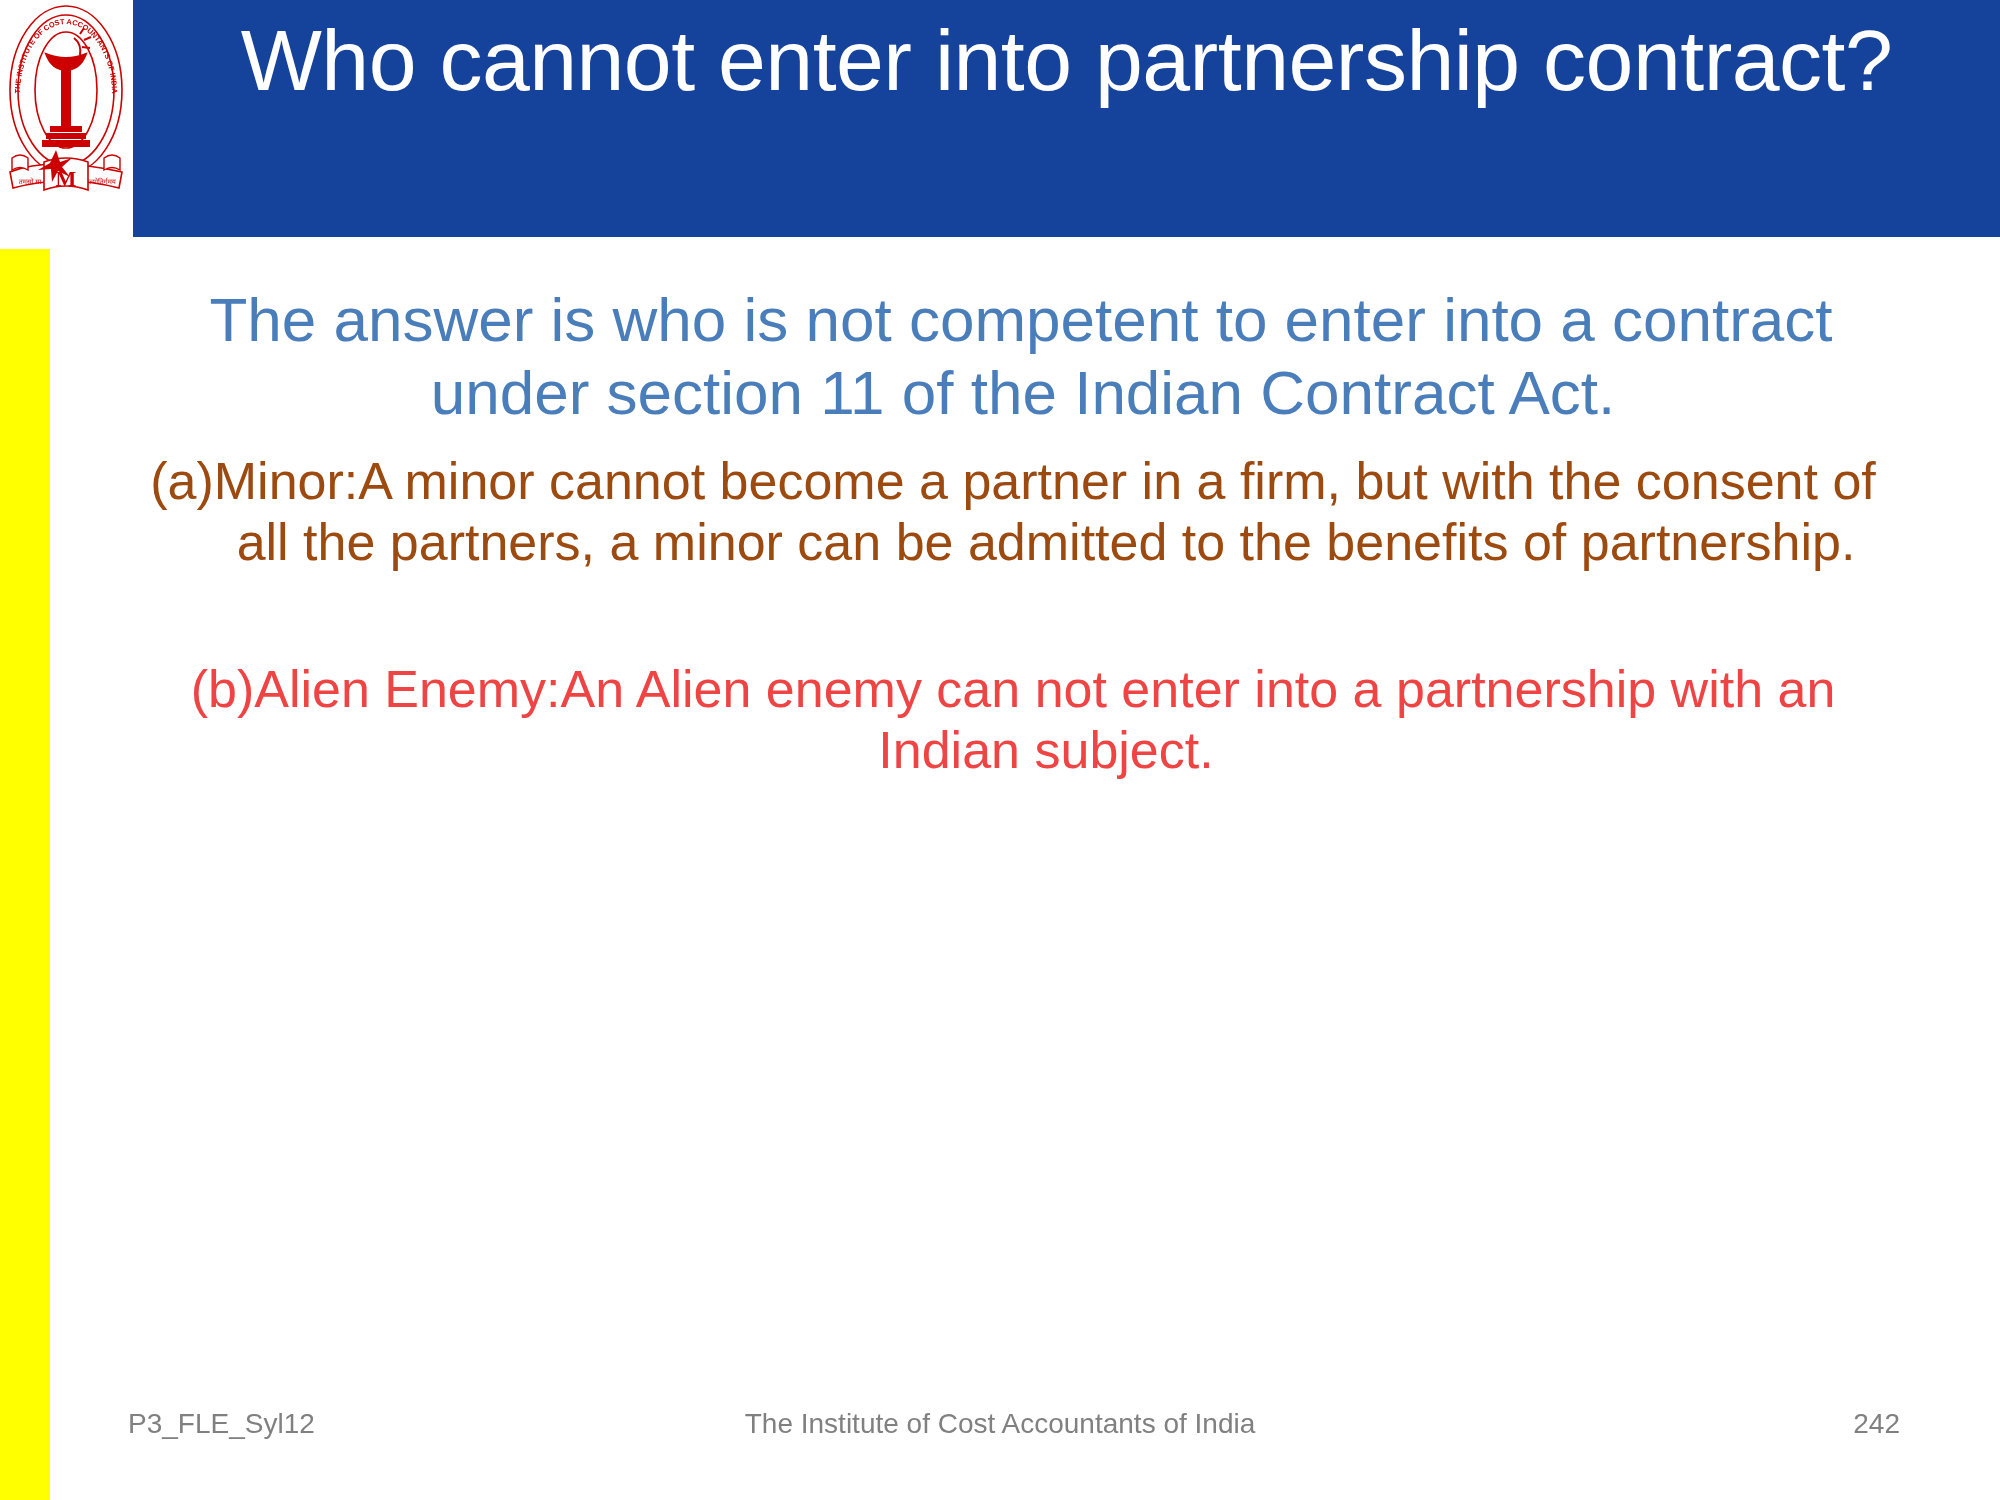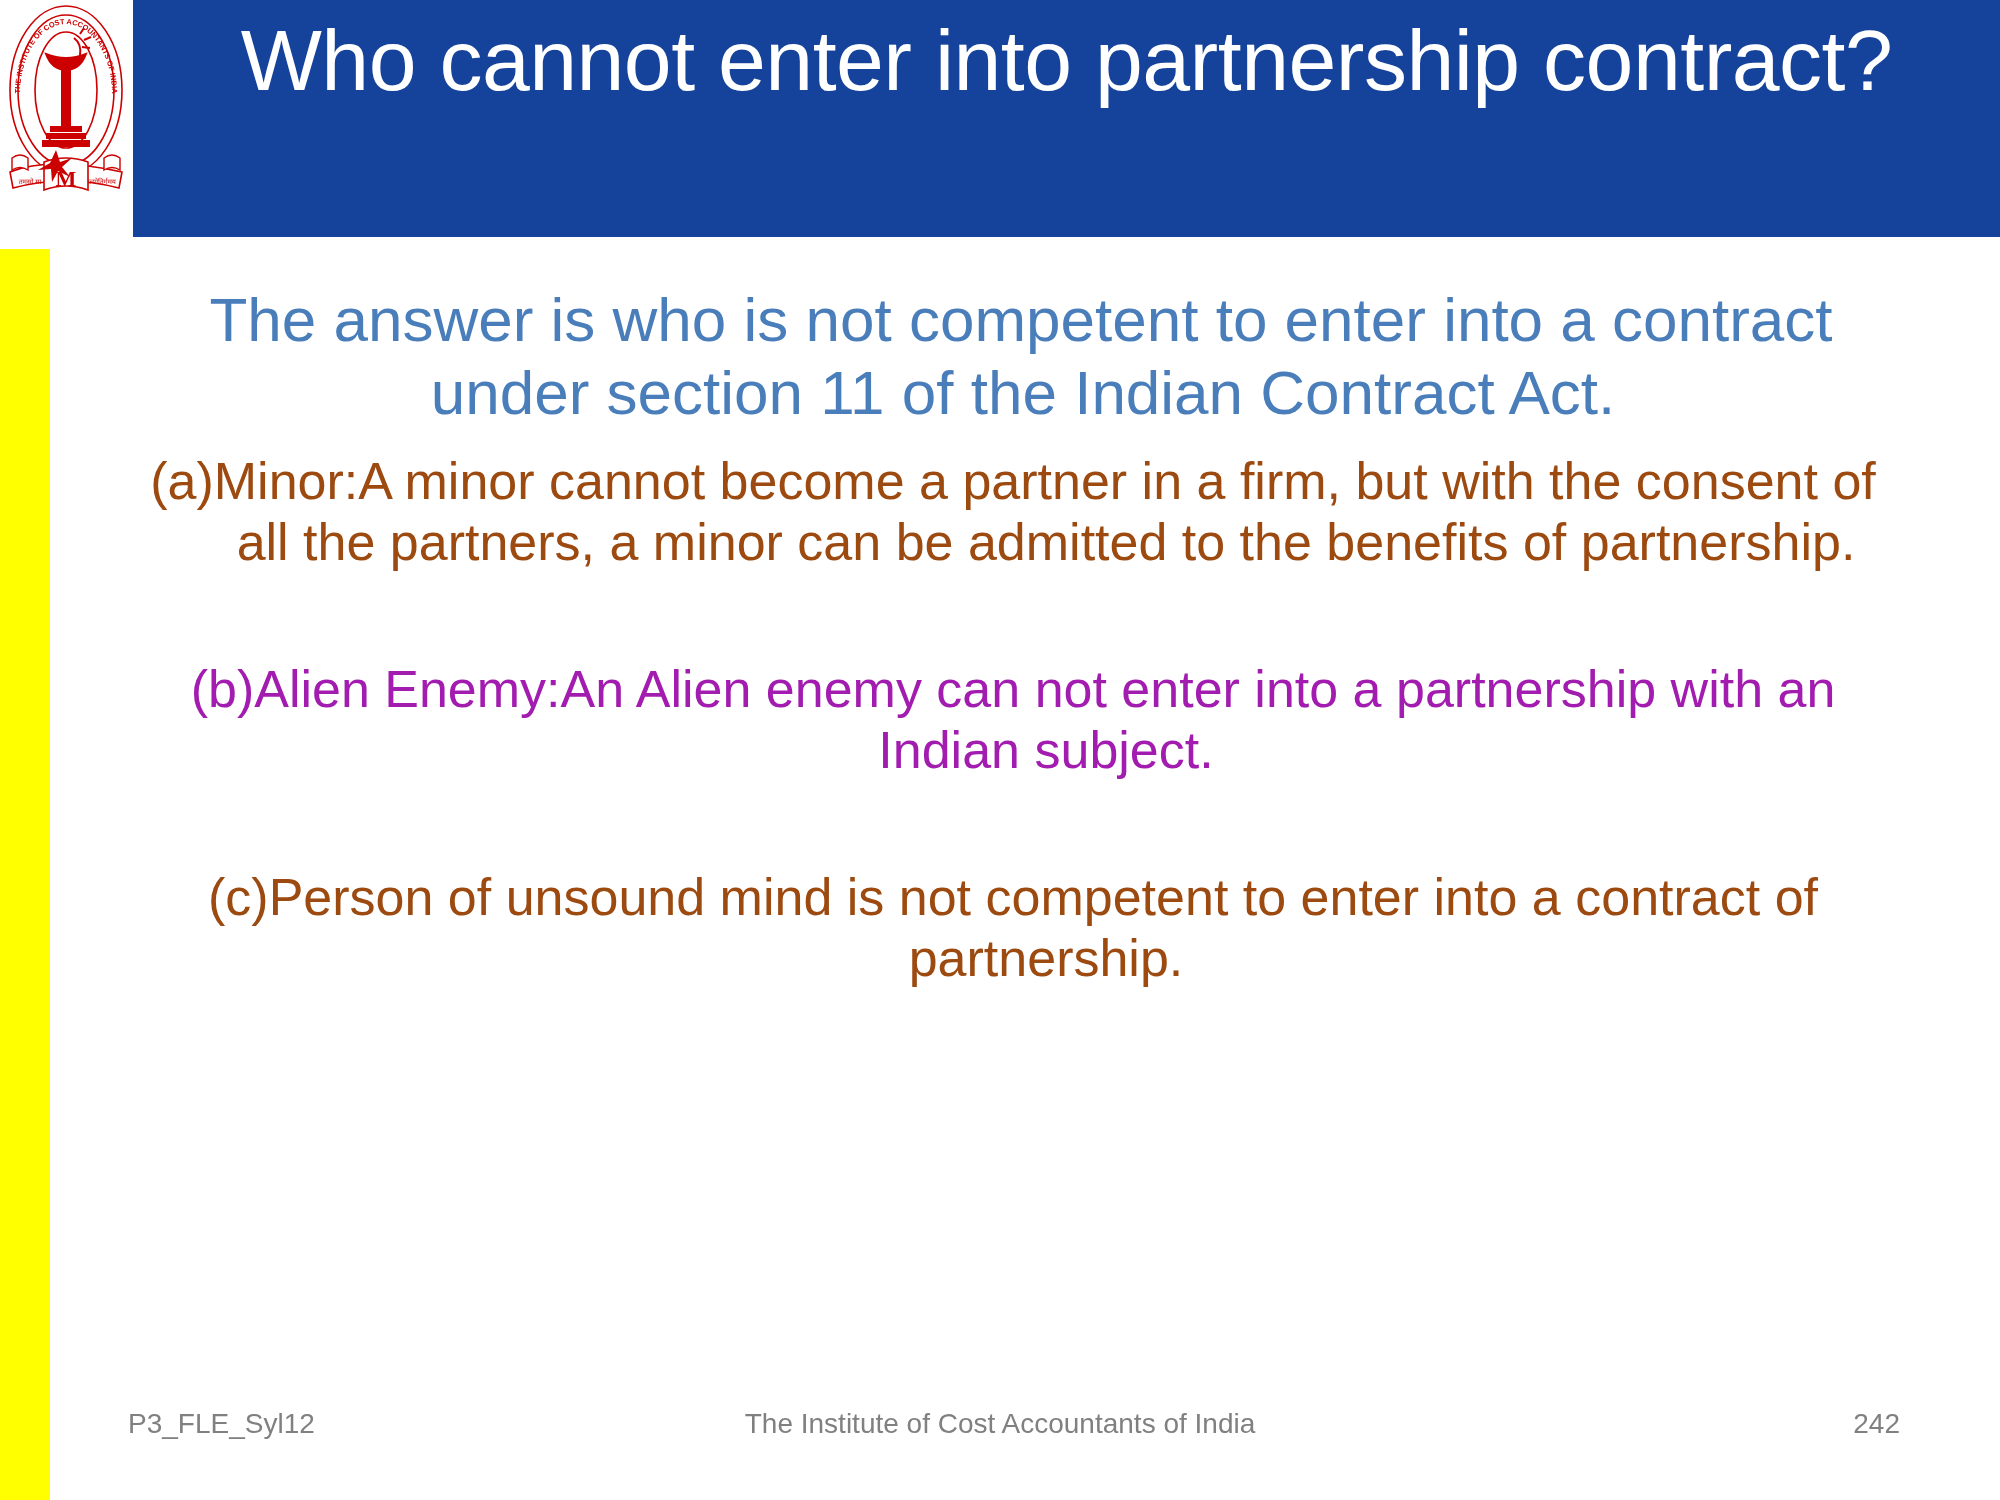--- a/index.html
+++ b/index.html
@@ -88,21 +88,21 @@
   }
 
   .item {
     font-size: 52px;
     line-height: 61px;
     padding-left: 66px;
     text-indent: -66px;
     margin-top: 0;
   }
   .item-a { color: #9C4A10; margin-bottom: 86px; }
-  .item-b { color: #a21caf; margin-bottom: 86px; }
+  .item-b { color: #ef4444; }
   .item-c { color: #9C4A10; }
 
   
   #footer {
     position: absolute;
     left: 0;
     top: 1404px;
     width: 2000px;
     height: 50px;
     color: #808080;
@@ -162,21 +162,20 @@
   <div id="title-band">
     <div id="title-text">Who cannot enter into partnership contract?</div>
   </div>
 
   <div id="yellow-bar"></div>
 
   <div id="content">
     <p class="para intro">The answer is who is not competent to enter into a contract under section 11 of the Indian Contract Act.</p>
     <p class="para item item-a">(a)Minor:A minor cannot become a partner in a firm, but with the consent of all the partners, a minor can be admitted to the benefits of partnership.</p>
     <p class="para item item-b">(b)Alien Enemy:An Alien enemy can not enter into a partnership with an Indian subject.</p>
-    <p class="para item item-c">(c)Person of unsound mind is not competent to enter into a contract of partnership.</p>
   </div>
 
   <div id="footer">
     <span id="footer-left">P3_FLE_Syl12</span>
     <span id="footer-center">The Institute of Cost Accountants of India</span>
     <span id="footer-right">242</span>
   </div>
 
 </div>
 

